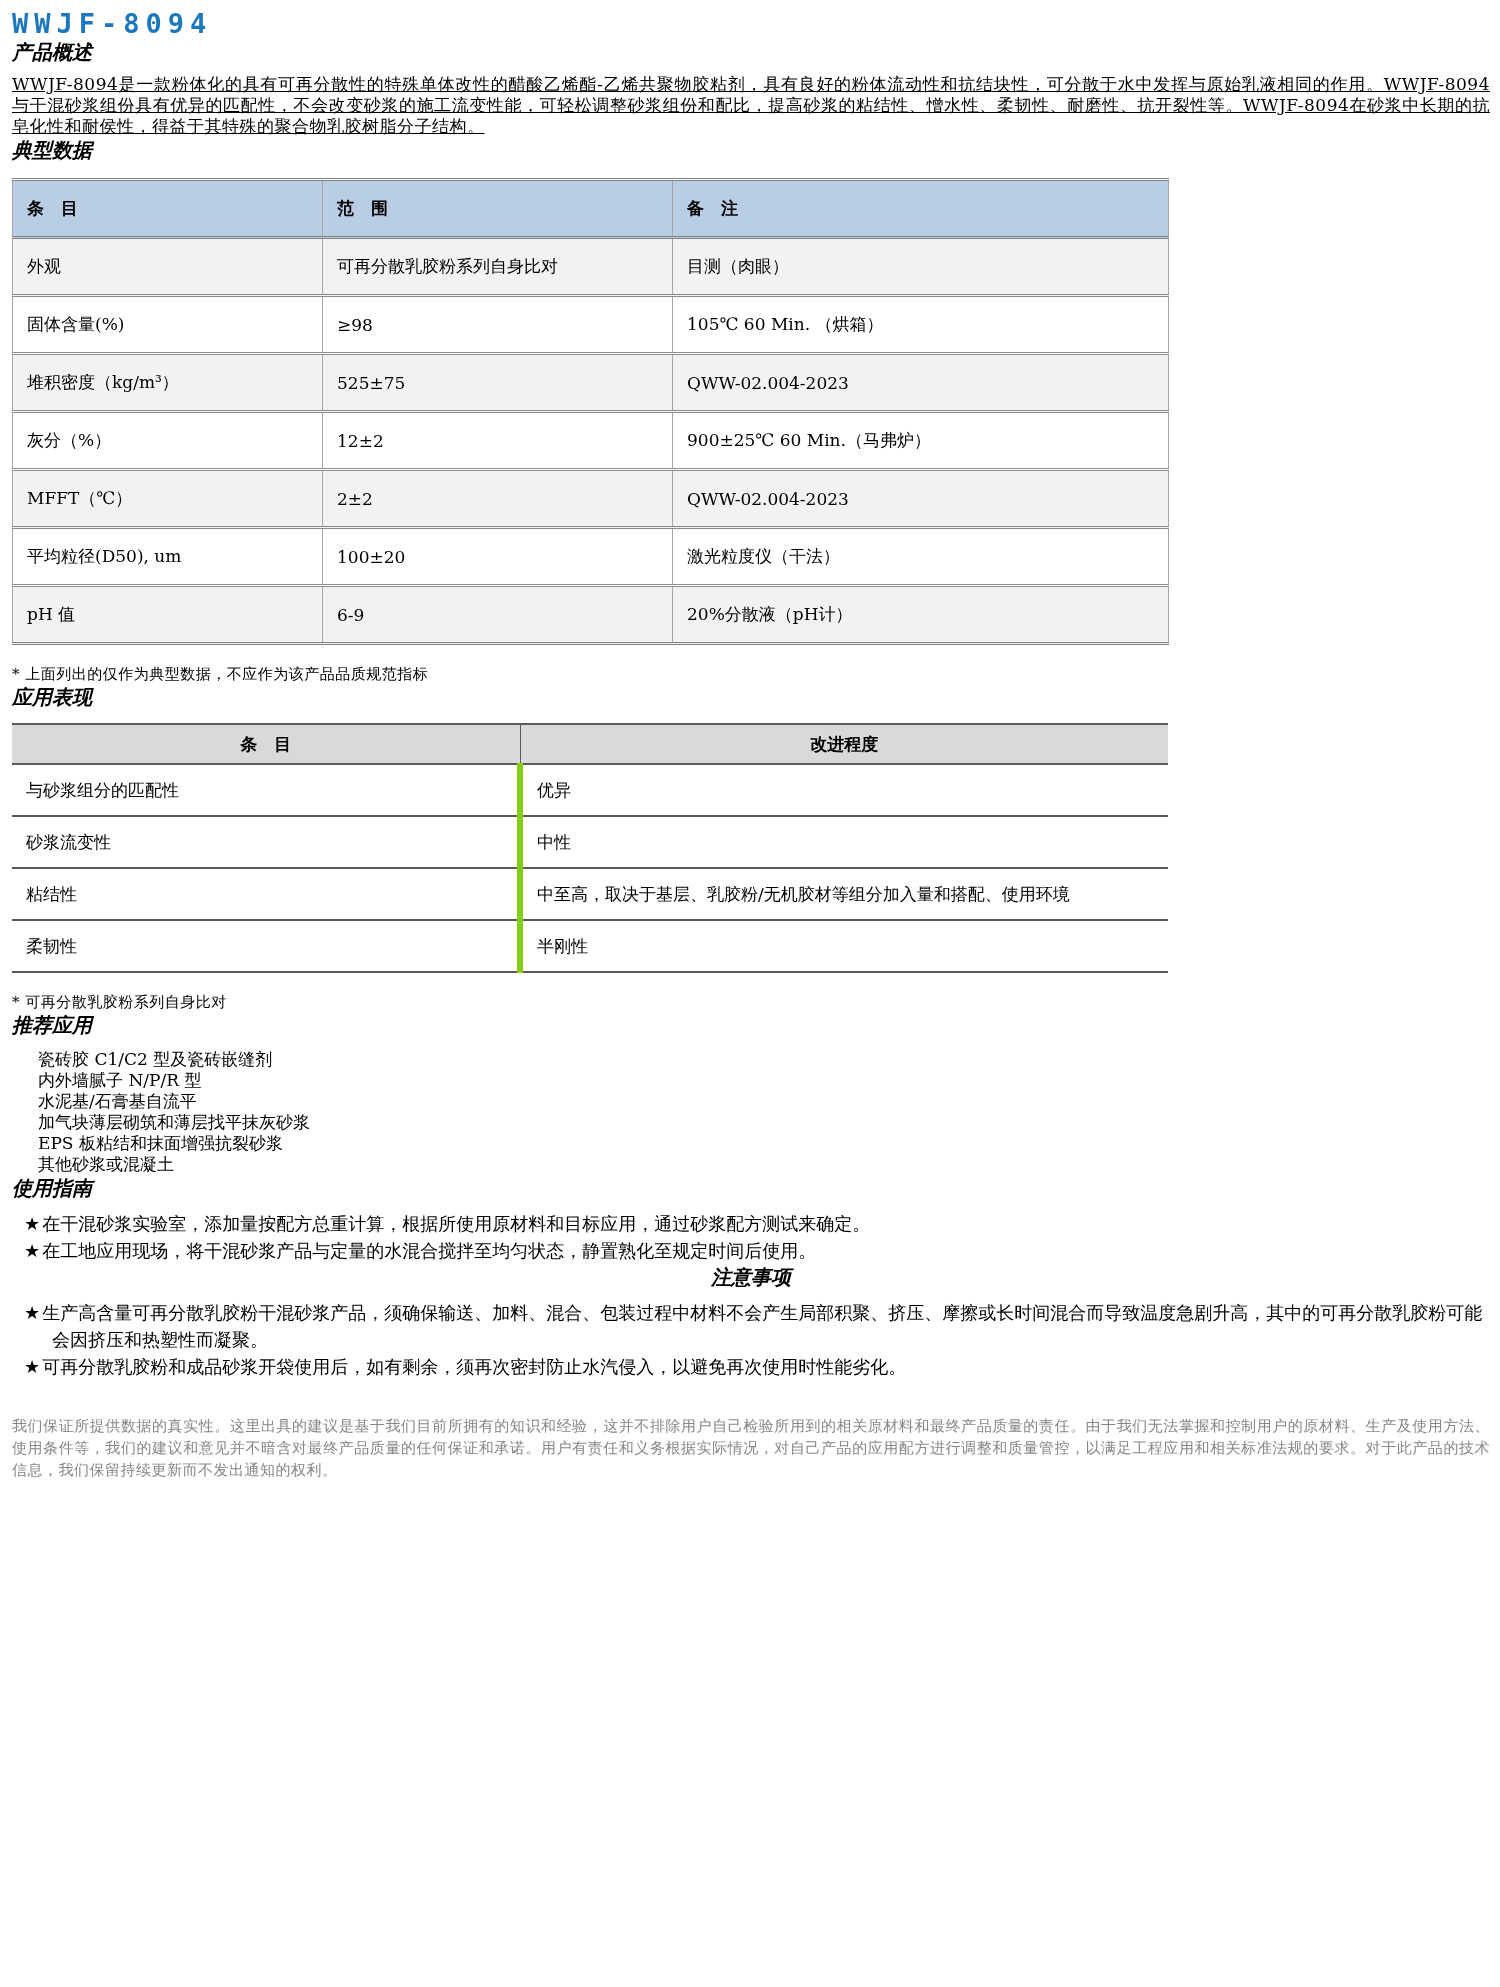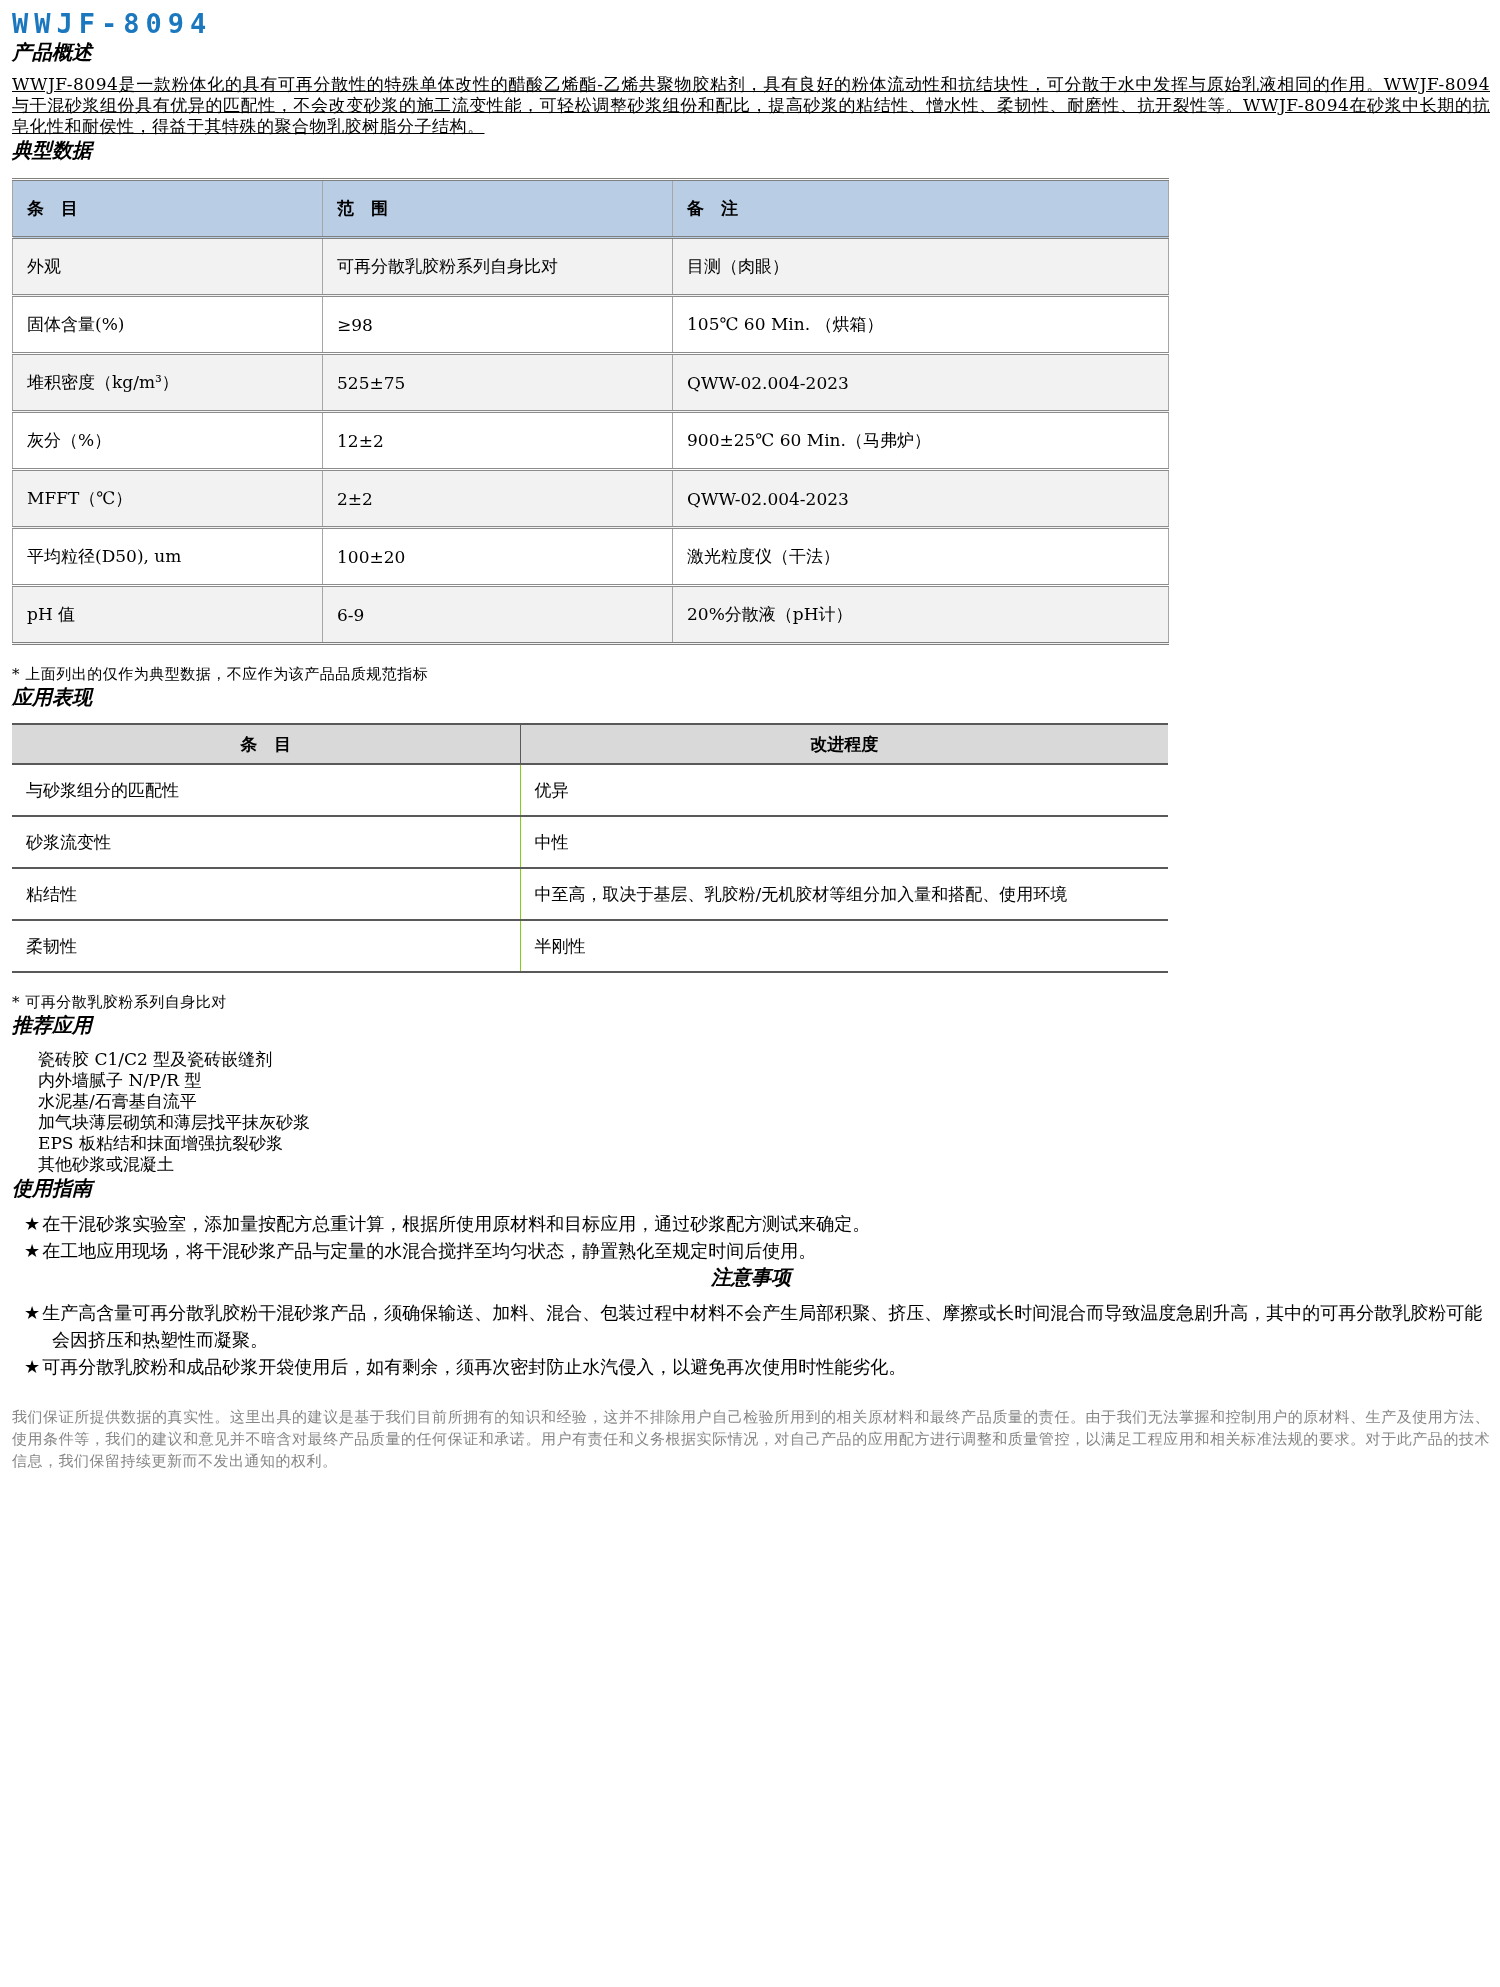--- a/index.html
+++ b/index.html
@@ -57,38 +57,38 @@
   .t2 col.c1{width:508px;} .t2 col.c2{width:648px;}
   .t2 th{
     height:36px;background:#D9D9D9;text-align:center;vertical-align:middle;
     font-size:17px;font-weight:bold;
     border-bottom:2px solid #595959;border-left:1px solid #595959;
   }
   .t2 th:first-child{border-left:none;}
   .t2 td{
     height:50px;vertical-align:middle;font-size:17px;
     padding:0 6px 0 14px;
-    border-bottom:2px solid #595959;border-left:1px solid #84cc16;
+    border-bottom:2px solid #595959;border-left:6px solid #84cc16;
   }
   .t2 td:first-child{border-left:none;}
   .t2 tbody tr:last-child td{border-bottom:none;}
   .footnote{font-size:15px;margin-top:20px;letter-spacing:0.5px;}
   
   .rec-list{margin-top:10px;padding-left:26px;font-size:17px;line-height:21px;}
   
   .bullets{margin-top:8px;
     font-family:"DejaVu Sans","Liberation Sans",sans-serif;}
   .bullet{
     font-size:18px;line-height:27px;
     padding-left:40px;text-indent:-28px;
   }
   .bullet .star{margin-right:2px;}
   
   .disclaimer{
-    margin-top:26px;font-size:15px;line-height:22px;color:#868686;
+    margin-top:35px;font-size:15px;line-height:22px;color:#868686;
     text-align:justify;letter-spacing:0.5px;
   }
 </style>
 </head>
 <body>
 
 <div class="page-title">WWJF-8094</div>
 
 <h2 class="section-heading mt-overview">产品概述</h2>
 <div class="overview-paragraph">WWJF-8094是一款粉体化的具有可再分散性的特殊单体改性的醋酸乙烯酯-乙烯共聚物胶粘剂，具有良好的粉体流动性和抗结块性，可分散于水中发挥与原始乳液相同的作用。WWJF-8094与干混砂浆组份具有优异的匹配性，不会改变砂浆的施工流变性能，可轻松调整砂浆组份和配比，提高砂浆的粘结性、憎水性、柔韧性、耐磨性、抗开裂性等。WWJF-8094在砂浆中长期的抗皂化性和耐侯性，得益于其特殊的聚合物乳胶树脂分子结构。</div>

